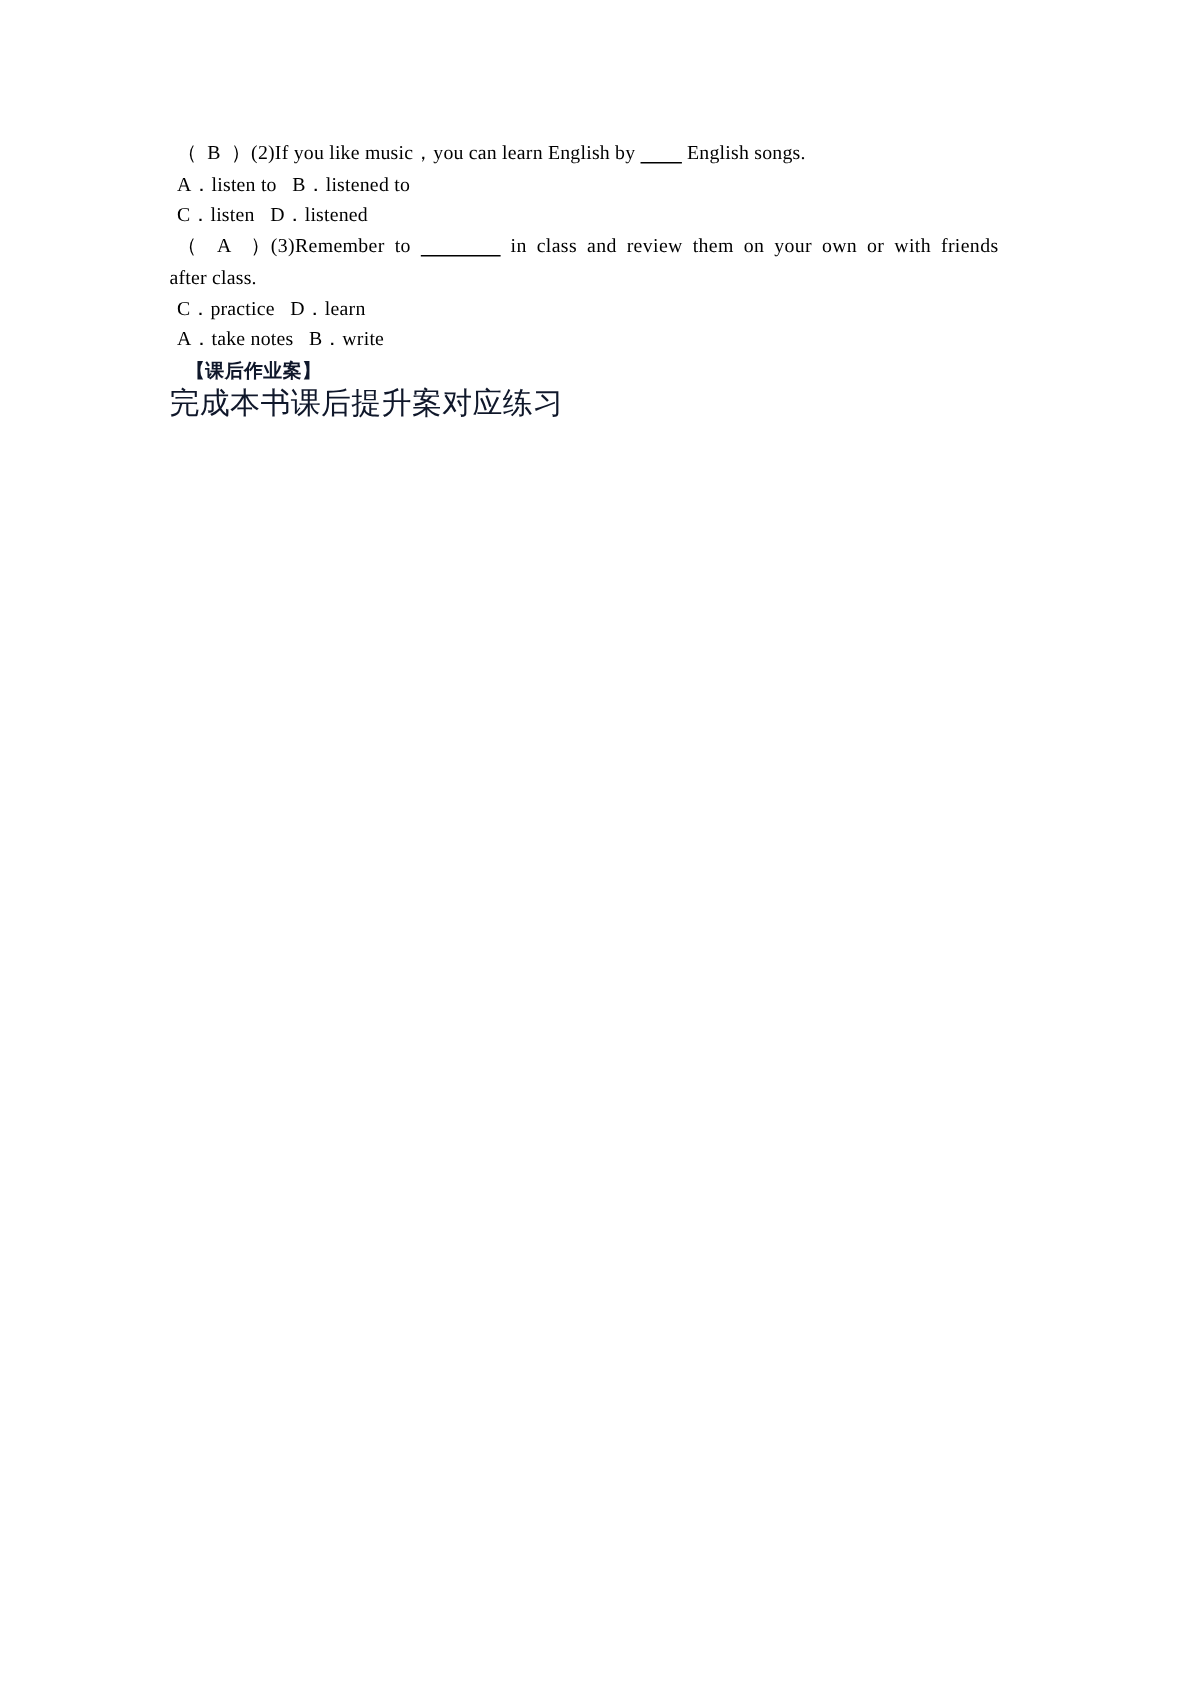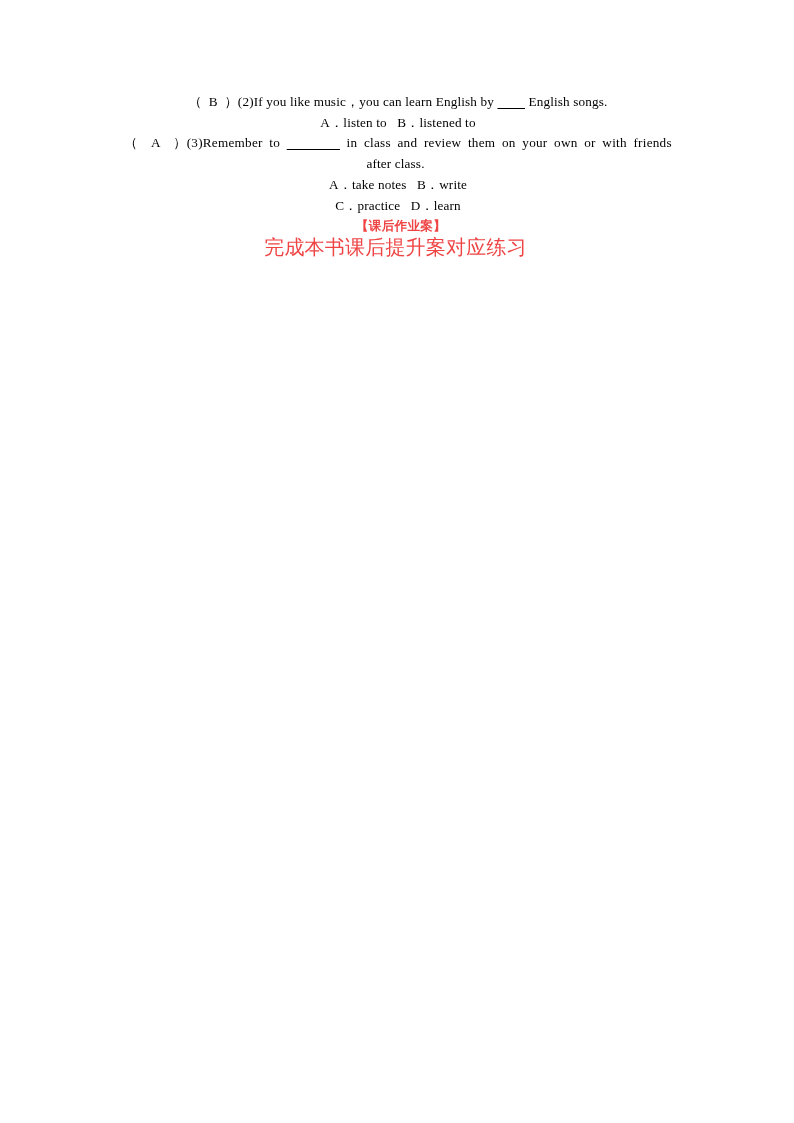--- a/index.html
+++ b/index.html
@@ -7,21 +7,20 @@
     margin: 0;
     padding: 0;
     background: #ffffff;
   }
   #page {
     position: relative;
     width: 794px;
     height: 804px;
     background: #ffffff;
     overflow: hidden;
-    text-align: center;
   }
   #content {
     position: absolute;
     left: 113px;
     top: 92px;
     width: 565px;
   }
   .line {
     font-family: "Liberation Serif", "DejaVu Serif", serif;
     font-size: 13.2px;
@@ -44,21 +43,21 @@
     word-spacing: 3.1px;
     letter-spacing: 0.25px;
   }
   .blank {
     text-decoration: underline;
     text-decoration-thickness: 1px;
     text-underline-offset: 2px;
   }
   .cn-line {
     font-family: "DejaVu Sans", "Liberation Sans", sans-serif;
-    color: #ef4444;
+    color: #0f172a;
     white-space: pre;
     line-height: 20.7px;
   }
   .cn-bold {
     font-weight: bold;
     font-size: 12.6px;
     padding-left: 11px;
     letter-spacing: 0.3px;
   }
   .cn-reg {
@@ -71,27 +70,28 @@
 </head>
 <body>
 
 <div id="page">
   <div id="content">
 
     <div class="line indent"><span>（  B  ）(2)If you like music，you can learn English by <span class="blank">&nbsp;&nbsp;&nbsp;&nbsp;&nbsp;&nbsp;&nbsp;&nbsp;</span> English songs.</span></div>
 
     <div class="line indent"><span>A．listen to   B．listened to</span></div>
 
+    <div class="line indent"><span>C．listen   D．listened</span></div>
 
     <div class="line justified"><span>（  A  ）(3)Remember to <span class="blank">&nbsp;&nbsp;&nbsp;&nbsp;&nbsp;&nbsp;&nbsp;&nbsp;</span> in class and review them on your own or with friends</span></div>
 
     <div class="line flush"><span>after class.</span></div>
 
+    <div class="line indent"><span>C．practice   D．learn</span></div>
+
     <div class="line indent"><span>A．take notes   B．write</span></div>
-
-    <div class="line indent"><span>C．practice   D．learn</span></div>
 
     <div class="cn-line cn-bold"><span>【课后作业案】</span></div>
 
     <div class="cn-line cn-reg"><span>完成本书课后提升案对应练习</span></div>
 
   </div>
 </div>
 
 </body></html>

